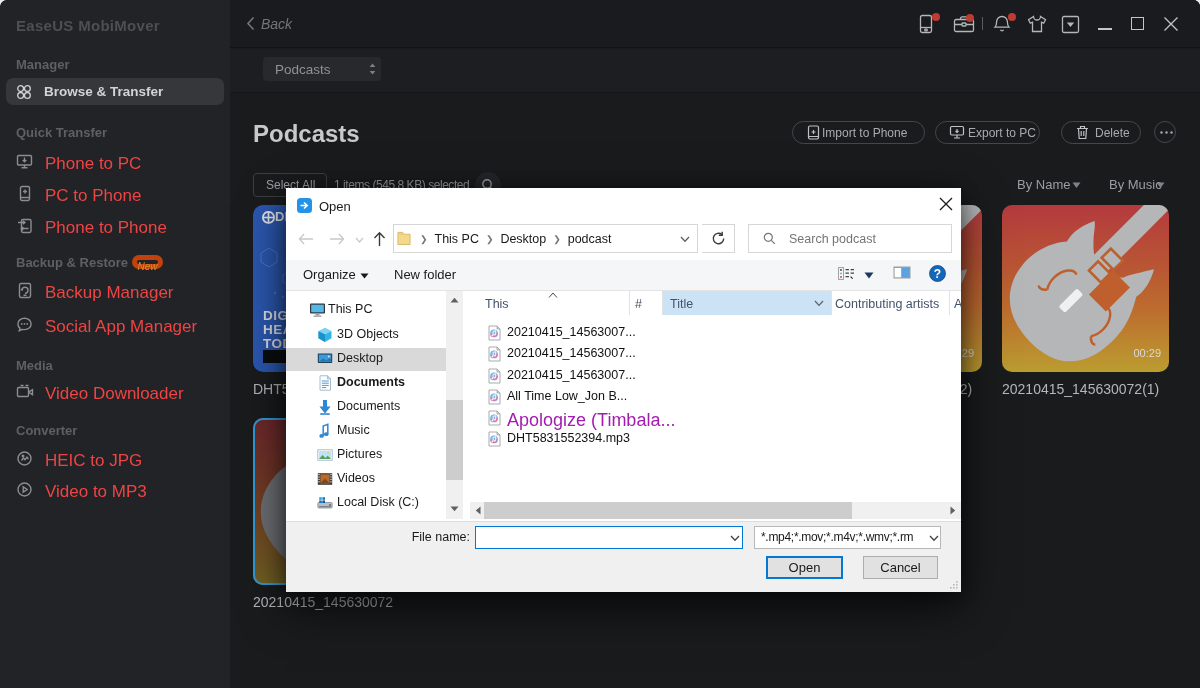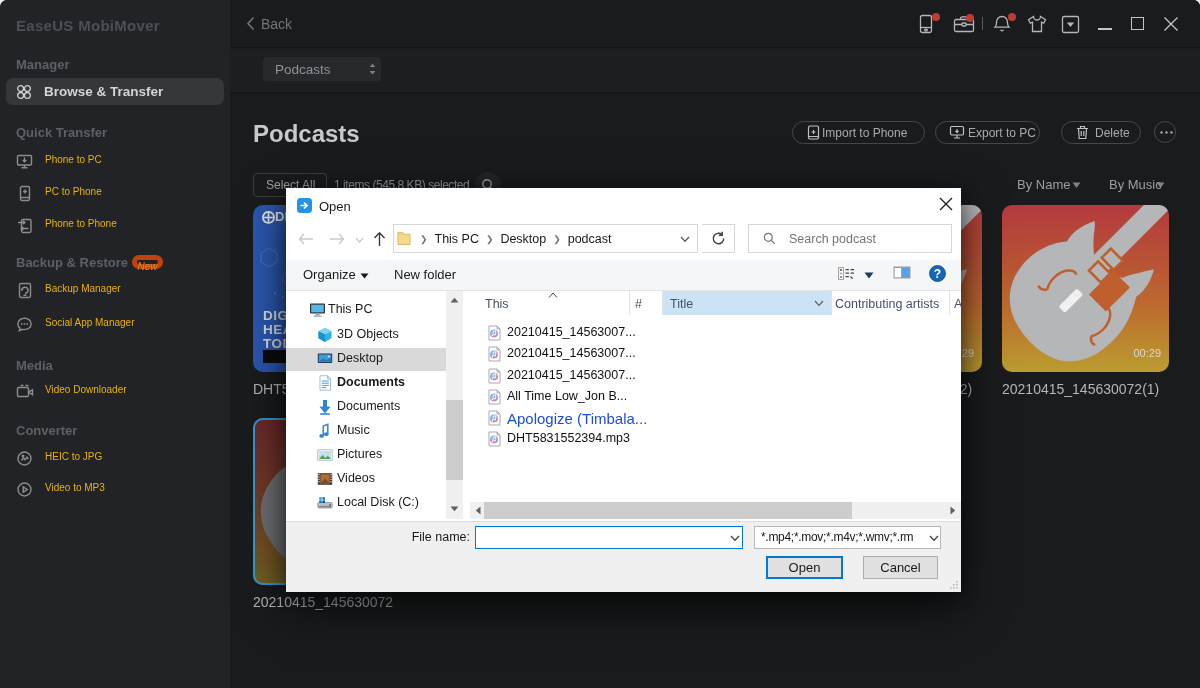--- a/index.html
+++ b/index.html
@@ -6,21 +6,21 @@
 html,body{width:1200px;height:688px;overflow:hidden;}
 body{background:#101113;border-radius:7px 7px 0 0;}
 body{font-family:"Liberation Sans",sans-serif;position:relative;}
 .abs{position:absolute;}
 
 #sidebar{left:0;top:0;width:230px;height:688px;background:#212326;border-top-left-radius:8px;}
 #main{left:230px;top:0;width:970px;height:688px;background:#191b1d;}
 #topbar{left:0;top:0;width:970px;height:48px;background:#1a1b1e;border-bottom:1px solid #121315;}
 #strip{left:0;top:49px;width:970px;height:44px;background:#1d1e21;border-bottom:1px solid #151618;}
 .sechead{color:#5d6064;font-size:13px;font-weight:bold;}
-.sitem{color:#eab308;font-size:10px;}
+.sitem{color:#ef4444;font-size:17px;}
 .sicon{stroke:#8b8e91;fill:none;stroke-width:1.4;}
 </style></head>
 <body>
 <svg width="0" height="0" style="position:absolute">
     <defs>
 <linearGradient id="gb1" x1="0" y1="0" x2="0" y2="1">
         <stop offset="0" stop-color="#b43a3e"></stop>
         <stop offset="0.35" stop-color="#b85434"></stop>
         <stop offset="0.62" stop-color="#bd6c2e"></stop>
         <stop offset="1" stop-color="#bb9d30"></stop>
@@ -126,21 +126,21 @@
         <path d="M7.2 5.8l4 2.7-4 2.7z"></path>
       </g>
     </svg>
   <div class="abs sitem" style="left:45px;top:482px;">Video to MP3</div>
 </div>
 <div class="abs" id="main">
   <div class="abs" id="topbar">
     <svg class="abs" style="left:16px;top:16px;" width="9" height="15" viewBox="0 0 9 15">
         <path d="M7.5 1.5L2 7.5l5.5 6" stroke="#737578" stroke-width="1.6" fill="none"></path>
       </svg>
-    <div class="abs" style="left:31px;top:16px;font-size:14px;color:#737578;">Back</div>
+    <div class="abs" style="left:31px;top:16px;font-size:14px;color:#737578;font-style:italic;">Back</div>
 
     <svg class="abs" style="left:689px;top:14px;" width="14" height="20" viewBox="0 0 14 20">
         <g stroke="#b4b6b8" fill="none" stroke-width="1.3">
           <rect x="1.5" y="1.5" width="11" height="17" rx="1.8"></rect>
           <path d="M1.5 13.5h11"></path>
           <rect x="5.8" y="15.2" width="2.4" height="1.6" rx="0.6"></rect>
         </g>
       </svg>
     <div class="abs" style="left:702px;top:13px;width:8px;height:8px;border-radius:50%;background:#bf3b31;"></div>
     <svg class="abs" style="left:723px;top:15px;" width="22" height="18" viewBox="0 0 22 18">
@@ -488,21 +488,21 @@
   <div class="abs" style="left:221px;top:201px;font-size:12.5px;color:#111;">All Time Low_Jon B...</div>
   <svg class="abs" style="left:202px;top:222px;" width="13" height="16" viewBox="0 0 13 16">
       <path d="M1 1h8l3 3v11H1z" fill="#fff" stroke="#a0a0a0" stroke-width="0.9"></path>
       <path d="M9 1l3 3H9z" fill="#e4e4e4" stroke="#a0a0a0" stroke-width="0.8"></path>
       <circle cx="6" cy="8.4" r="3.9" fill="#7fb2e5"></circle>
       <path d="M2.2 9.5a3.9 3.9 0 0 0 7.5-1.8z" fill="#e2709f"></path>
       <path d="M5.1 10.3V6.4l2.6-.7v3.9" stroke="#fff" stroke-width="0.95" fill="none"></path>
       <circle cx="4.4" cy="10.4" r="0.85" fill="#fff"></circle>
       <circle cx="6.9" cy="9.7" r="0.85" fill="#fff"></circle>
     </svg>
-  <div class="abs" style="left:221px;top:222px;font-size:15px;color:#1d4ed8;">Apologize (Timbala...</div>
+  <div class="abs" style="left:221px;top:222px;font-size:18px;color:#a21caf;">Apologize (Timbala...</div>
   <svg class="abs" style="left:202px;top:243px;" width="13" height="16" viewBox="0 0 13 16">
       <path d="M1 1h8l3 3v11H1z" fill="#fff" stroke="#a0a0a0" stroke-width="0.9"></path>
       <path d="M9 1l3 3H9z" fill="#e4e4e4" stroke="#a0a0a0" stroke-width="0.8"></path>
       <circle cx="6" cy="8.4" r="3.9" fill="#7fb2e5"></circle>
       <path d="M2.2 9.5a3.9 3.9 0 0 0 7.5-1.8z" fill="#e2709f"></path>
       <path d="M5.1 10.3V6.4l2.6-.7v3.9" stroke="#fff" stroke-width="0.95" fill="none"></path>
       <circle cx="4.4" cy="10.4" r="0.85" fill="#fff"></circle>
       <circle cx="6.9" cy="9.7" r="0.85" fill="#fff"></circle>
     </svg>
   <div class="abs" style="left:221px;top:243px;font-size:12.5px;color:#111;">DHT5831552394.mp3</div>

